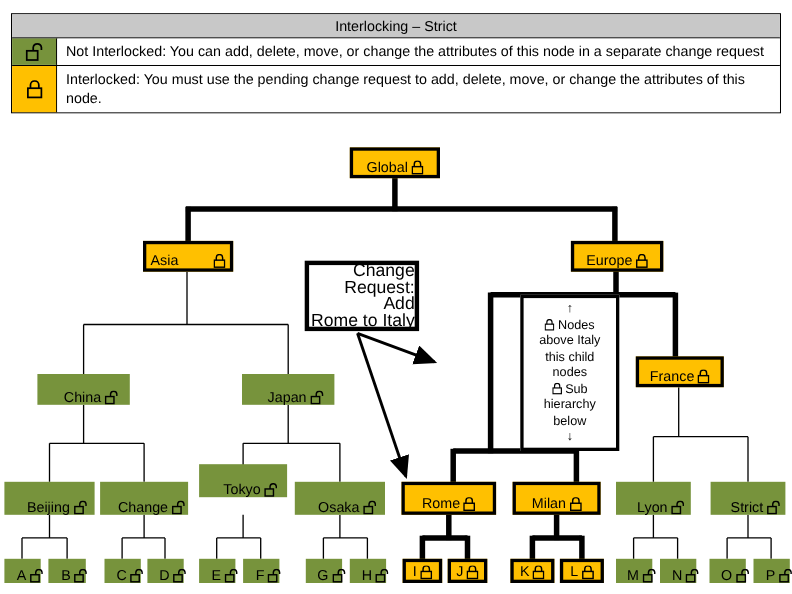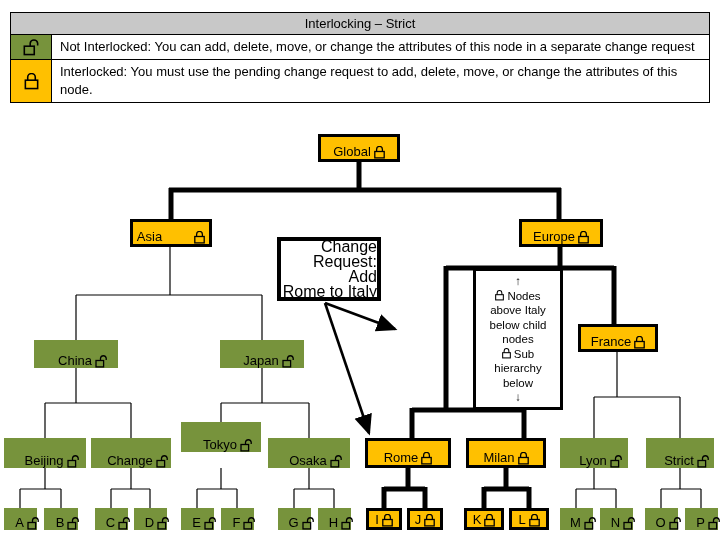--- a/index.html
+++ b/index.html
@@ -144,21 +144,21 @@
 
   <div id="annotation">
       <div class="ann-line">↑</div>
       <div class="ann-line"><span style="display: inline-flex;">
           <svg width="9" height="11" viewBox="0 0 11 13">
             <path d="M2.6 5.5 V3.3 A2.9 2.9 0 0 1 8.4 3.3 V5.5" fill="none" stroke="#000" stroke-width="1.3"></path>
             <rect x="0.8" y="5.5" width="9.4" height="6.4" fill="none" stroke="#000" stroke-width="1.3"></rect>
           </svg>
         </span>Nodes</div>
       <div class="ann-line">above Italy</div>
-      <div class="ann-line">below child</div>
+      <div class="ann-line">this child</div>
       <div class="ann-line">nodes</div>
       <div class="ann-line"><span style="display: inline-flex;">
           <svg width="9" height="11" viewBox="0 0 11 13">
             <path d="M2.6 5.5 V3.3 A2.9 2.9 0 0 1 8.4 3.3 V5.5" fill="none" stroke="#000" stroke-width="1.3"></path>
             <rect x="0.8" y="5.5" width="9.4" height="6.4" fill="none" stroke="#000" stroke-width="1.3"></rect>
           </svg>
         </span>Sub</div>
       <div class="ann-line">hierarchy</div>
       <div class="ann-line">below</div>
       <div class="ann-line">↓</div>

